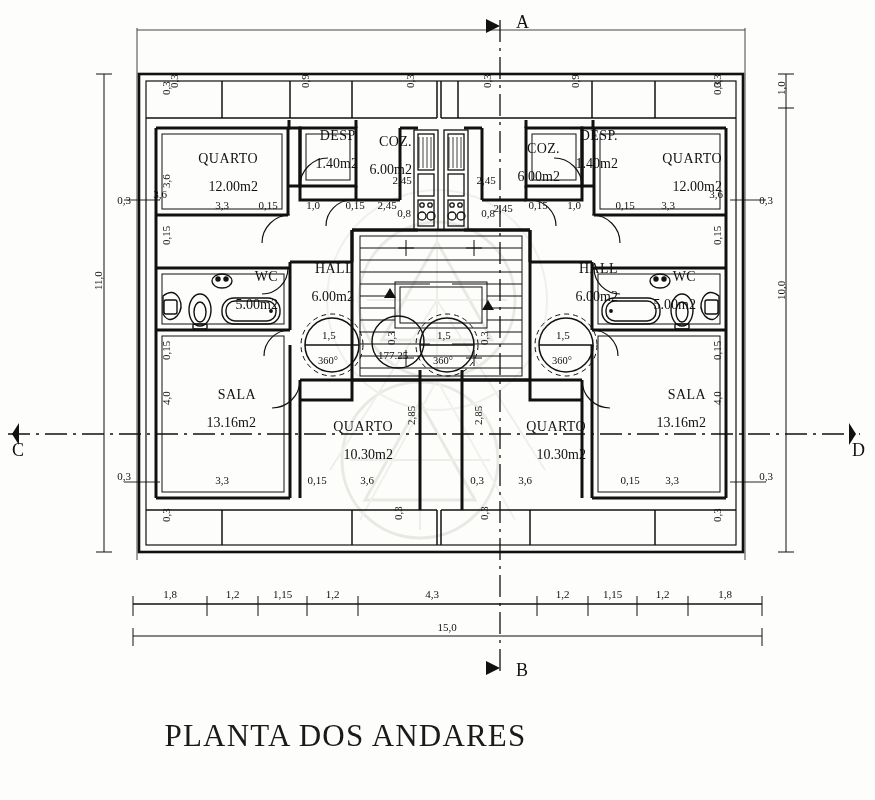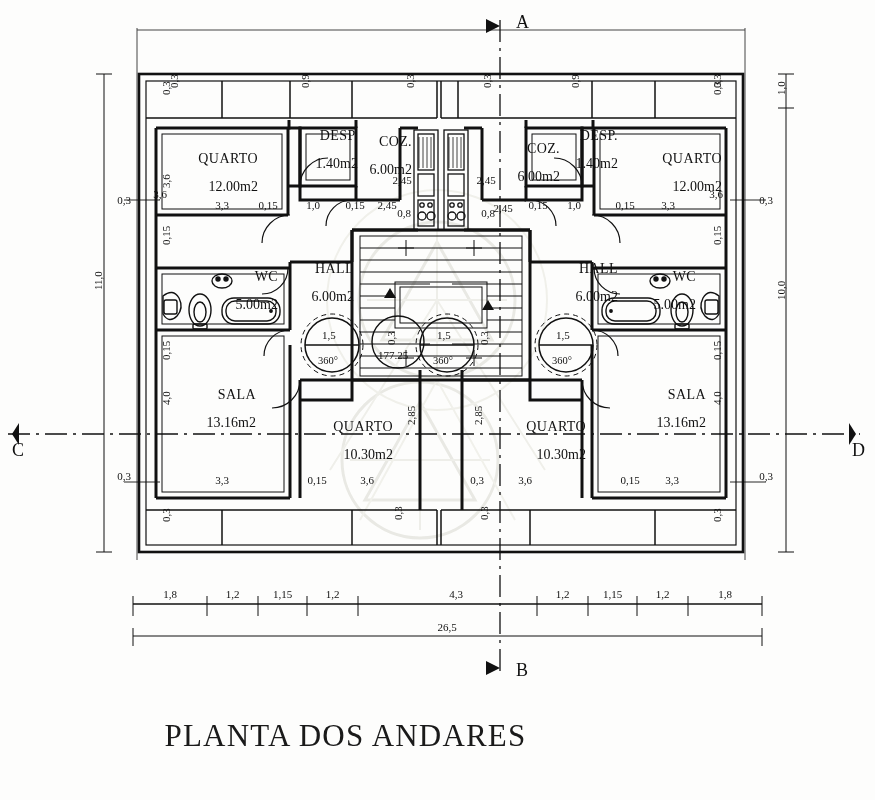--- a/index.html
+++ b/index.html
@@ -456,24 +456,24 @@
       <div class="lbl dimv" style="left: 405px; top: 425px; transform: rotate(-90deg); transform-origin: left top;">2,85</div>
       <div class="lbl dimv" style="left: 472px; top: 425px; transform: rotate(-90deg); transform-origin: left top;">2,85</div>
       <div class="lbl dimv" style="left: 385px; top: 345px; transform: rotate(-90deg); transform-origin: left top;">0,3</div>
       <div class="lbl dimv" style="left: 478px; top: 345px; transform: rotate(-90deg); transform-origin: left top;">0,3</div>
       <div class="lbl dimv" style="left: 392px; top: 520px; transform: rotate(-90deg); transform-origin: left top;">0,3</div>
       <div class="lbl dimv" style="left: 478px; top: 520px; transform: rotate(-90deg); transform-origin: left top;">0,3</div>
       <div class="lbl dim" style="left: 170px; top: 588px; transform: translateX(-50%);">1,8</div>
       <div class="lbl dim" style="left: 232.5px; top: 588px; transform: translateX(-50%);">1,2</div>
       <div class="lbl dim" style="left: 282.5px; top: 588px; transform: translateX(-50%);">1,15</div>
       <div class="lbl dim" style="left: 332.5px; top: 588px; transform: translateX(-50%);">1,2</div>
-      <div class="lbl dim" style="left: 456px; top: 588px; transform: translateX(-50%);">4,3</div>
+      <div class="lbl dim" style="left: 432px; top: 588px; transform: translateX(-50%);">4,3</div>
       <div class="lbl dim" style="left: 562.5px; top: 588px; transform: translateX(-50%);">1,2</div>
       <div class="lbl dim" style="left: 612.5px; top: 588px; transform: translateX(-50%);">1,15</div>
       <div class="lbl dim" style="left: 662.5px; top: 588px; transform: translateX(-50%);">1,2</div>
       <div class="lbl dim" style="left: 725px; top: 588px; transform: translateX(-50%);">1,8</div>
-      <div class="lbl dim" style="left: 447px; top: 621px; transform: translateX(-50%);">26,5</div>
+      <div class="lbl dim" style="left: 447px; top: 621px; transform: translateX(-50%);">15,0</div>
       <div class="lbl mark" style="left: 516px; top: 12px;">A</div>
       <div class="lbl mark" style="left: 516px; top: 660px;">B</div>
       <div class="lbl mark" style="left: 12px; top: 440px;">C</div>
       <div class="lbl mark" style="left: 852px; top: 440px;">D</div>
     </div>
 </div>
 
 </body></html>

